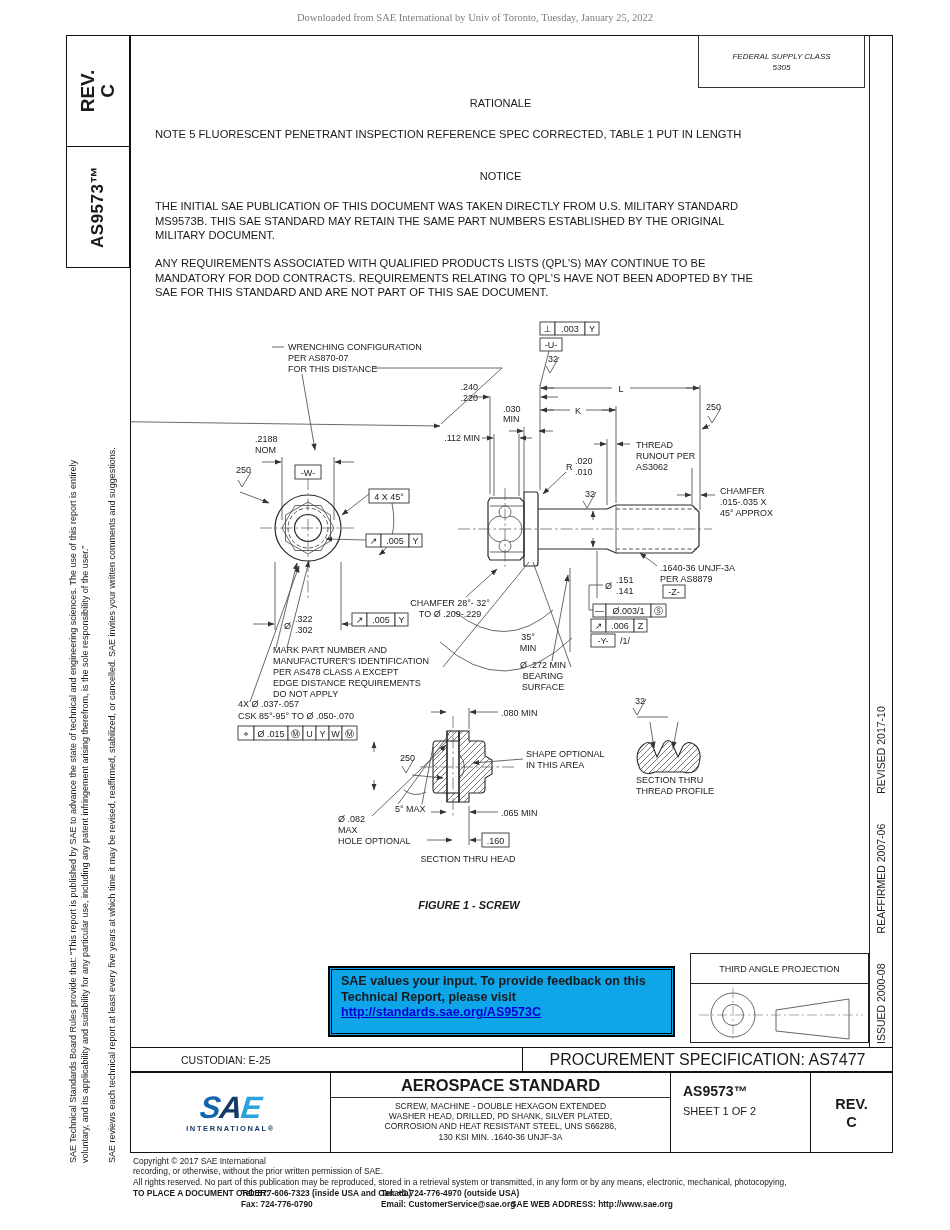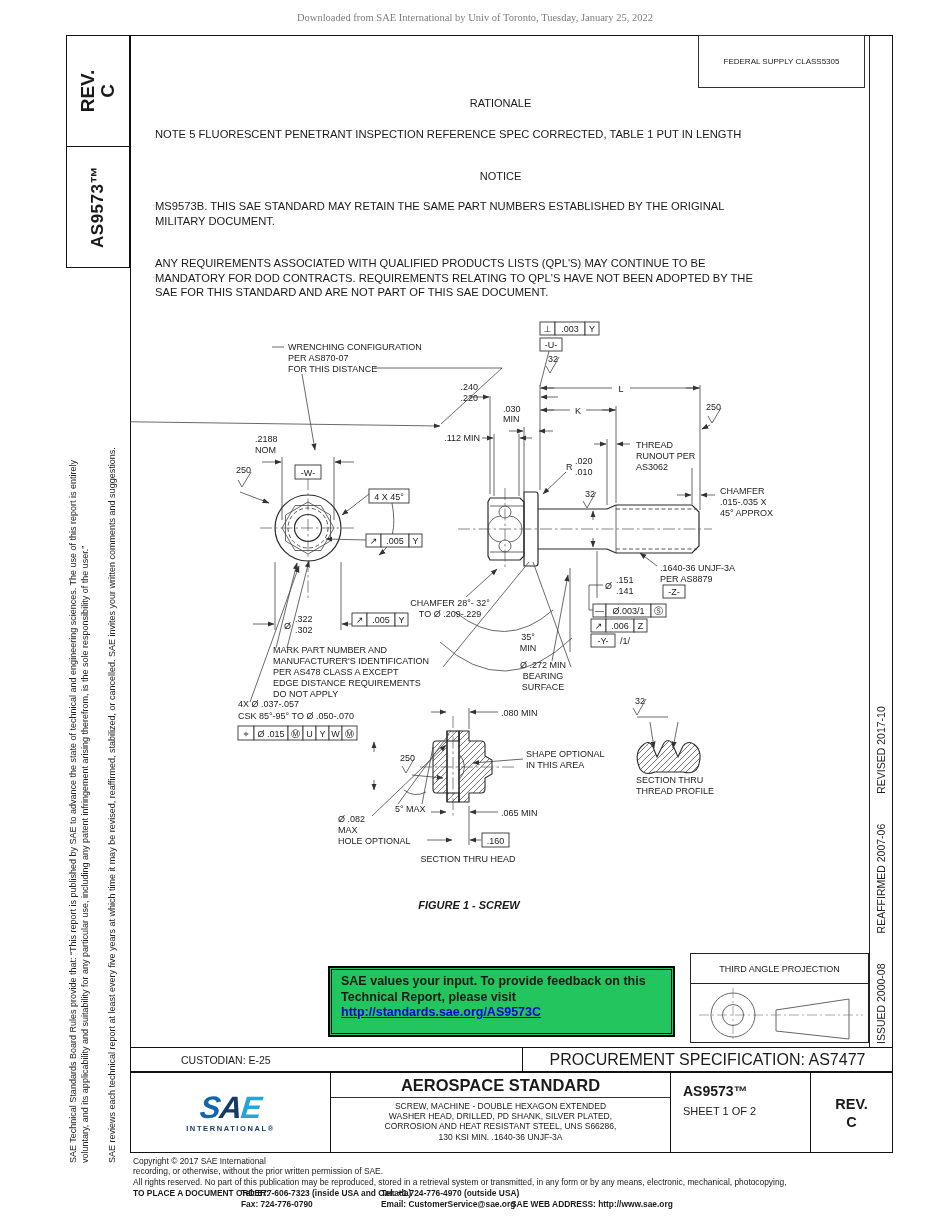--- a/index.html
+++ b/index.html
@@ -17,25 +17,25 @@
   #docbox{top:146px;height:120px;}
   #docbox .rotwrap{font-size:17px;letter-spacing:.5px;}
   
   .vtext{transform-origin:0 0;transform:rotate(-90deg);font-size:9px;line-height:11.5px;color:#222;width:886px;}
   #issued-col{left:875px;top:1044px;width:468px;transform-origin:0 0;transform:rotate(-90deg);
               display:flex;gap:30px;font-size:10.5px;color:#222;white-space:nowrap;}
   
   #frame{left:130px;top:35px;width:763px;height:1118px;border:1.6px solid #111;box-sizing:border-box;}
   #innerline{left:869px;top:35px;width:0;height:1012px;border-left:1.2px solid #222;}
   #fscbox{left:698px;top:35px;width:167px;height:53px;border:1px solid #333;box-sizing:border-box;
-          display:flex;align-items:center;justify-content:center;font-size:8px;line-height:11px;}
+          display:flex;flex-direction:column;align-items:center;justify-content:center;font-size:8px;line-height:11px;font-style:italic;}
   .heading{width:741px;left:130px;text-align:center;font-size:11px;}
   .para{left:155px;width:690px;font-size:11.2px;line-height:14.6px;}
   
-  #fb-outer{left:328px;top:966px;width:347px;height:71px;border:2.5px solid #000;box-sizing:border-box;background:#22c55e;}
+  #fb-outer{left:328px;top:966px;width:347px;height:71px;border:2.5px solid #000;box-sizing:border-box;background:#0ea5e9;}
   #fb-inner{position:absolute;left:1px;top:1px;right:1px;bottom:1px;border:1px solid #000;
             padding:4px 9px;box-sizing:border-box;font-size:12.5px;font-weight:bold;line-height:15.5px;}
   #fb-inner a{color:#0000d6;text-decoration:underline;}
   
   #proj{left:690px;top:953px;width:179px;height:90px;border:1.3px solid #222;box-sizing:border-box;}
   #proj-title{height:29px;border-bottom:1.3px solid #222;display:flex;align-items:center;justify-content:center;font-size:9px;}
   
   #custrow{left:130px;top:1047px;width:763px;height:25px;border:1px solid #111;box-sizing:border-box;display:flex;padding-left:32px;}
   #cust-cell{width:360px;border-right:1px solid #111;display:flex;align-items:center;padding-left:18px;font-size:10.5px;box-sizing:border-box;}
   #proc-cell{flex:1;display:flex;align-items:center;justify-content:center;font-size:16px;}
@@ -104,20 +104,21 @@
     <div>FEDERAL SUPPLY CLASS</div>
     <div>5305</div>
   </div>
 
   <div class="abs heading" style="top:97px;">RATIONALE</div>
   <div class="abs para" style="top:127px;">
     <div>NOTE 5 FLUORESCENT PENETRANT INSPECTION REFERENCE SPEC CORRECTED, TABLE 1  PUT IN LENGTH</div>
   </div>
   <div class="abs heading" style="top:170px;">NOTICE</div>
   <div class="abs para" style="top:199px;">
+    <div>THE INITIAL SAE PUBLICATION OF THIS DOCUMENT WAS TAKEN DIRECTLY FROM U.S. MILITARY STANDARD</div>
     <div>MS9573B. THIS SAE STANDARD MAY RETAIN THE SAME PART NUMBERS ESTABLISHED BY THE ORIGINAL</div>
     <div>MILITARY DOCUMENT.</div>
   </div>
   <div class="abs para" style="top:256px;">
     <div>ANY REQUIREMENTS ASSOCIATED WITH QUALIFIED PRODUCTS LISTS (QPL'S) MAY CONTINUE TO BE</div>
     <div>MANDATORY FOR DOD CONTRACTS. REQUIREMENTS RELATING TO QPL'S HAVE NOT BEEN ADOPTED BY THE</div>
     <div>SAE FOR THIS STANDARD AND ARE NOT PART OF THIS SAE DOCUMENT.</div>
   </div>
 
   <svg class="abs" style="left:130px;top:310px;" width="741" height="605" viewBox="130 310 741 605">

